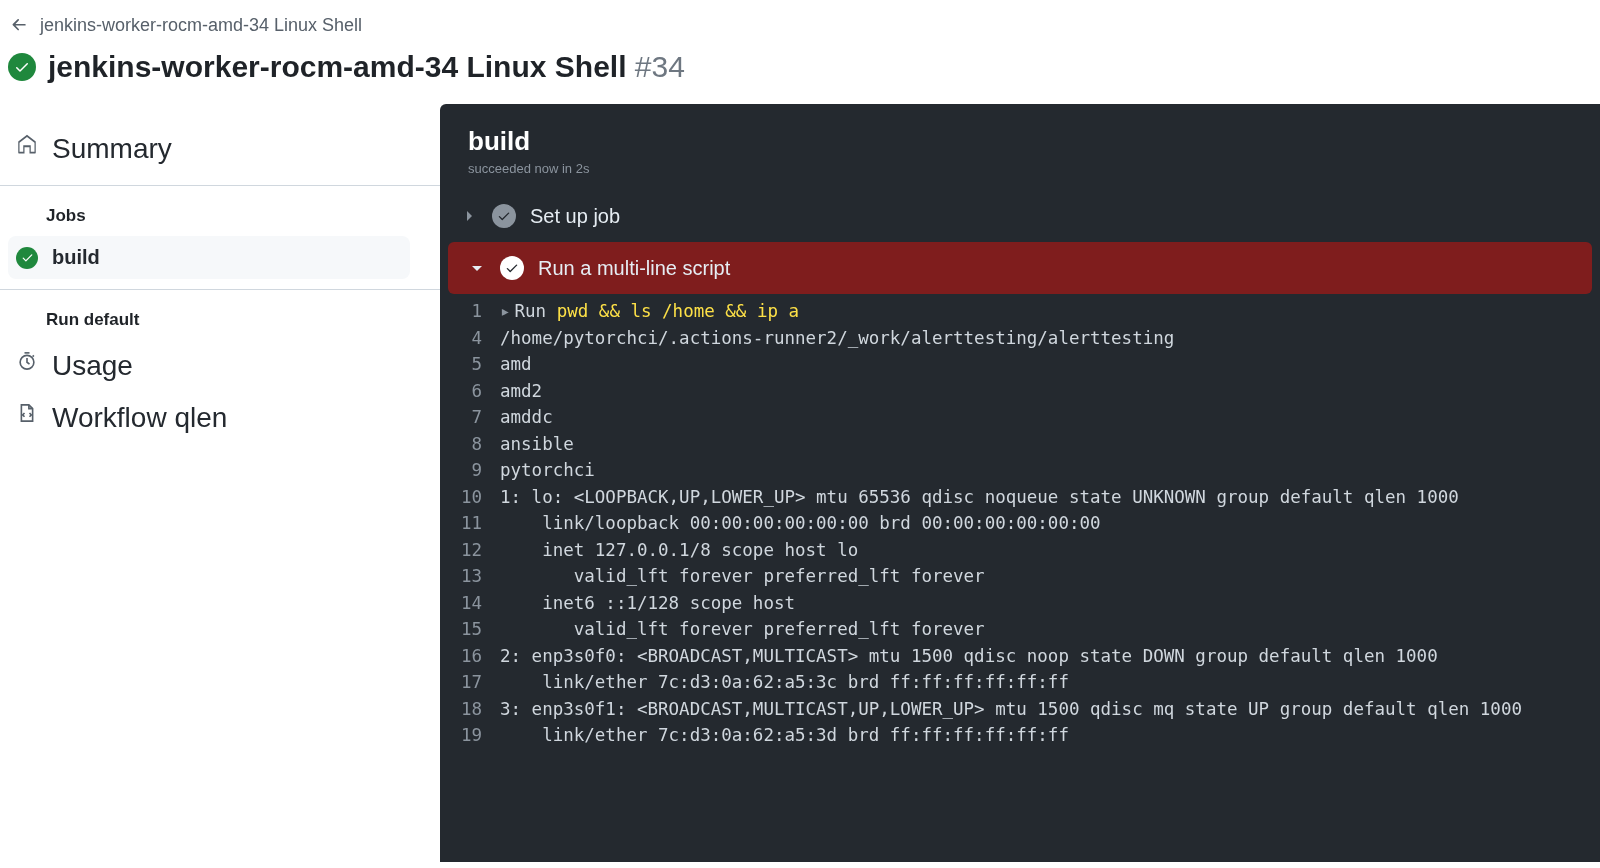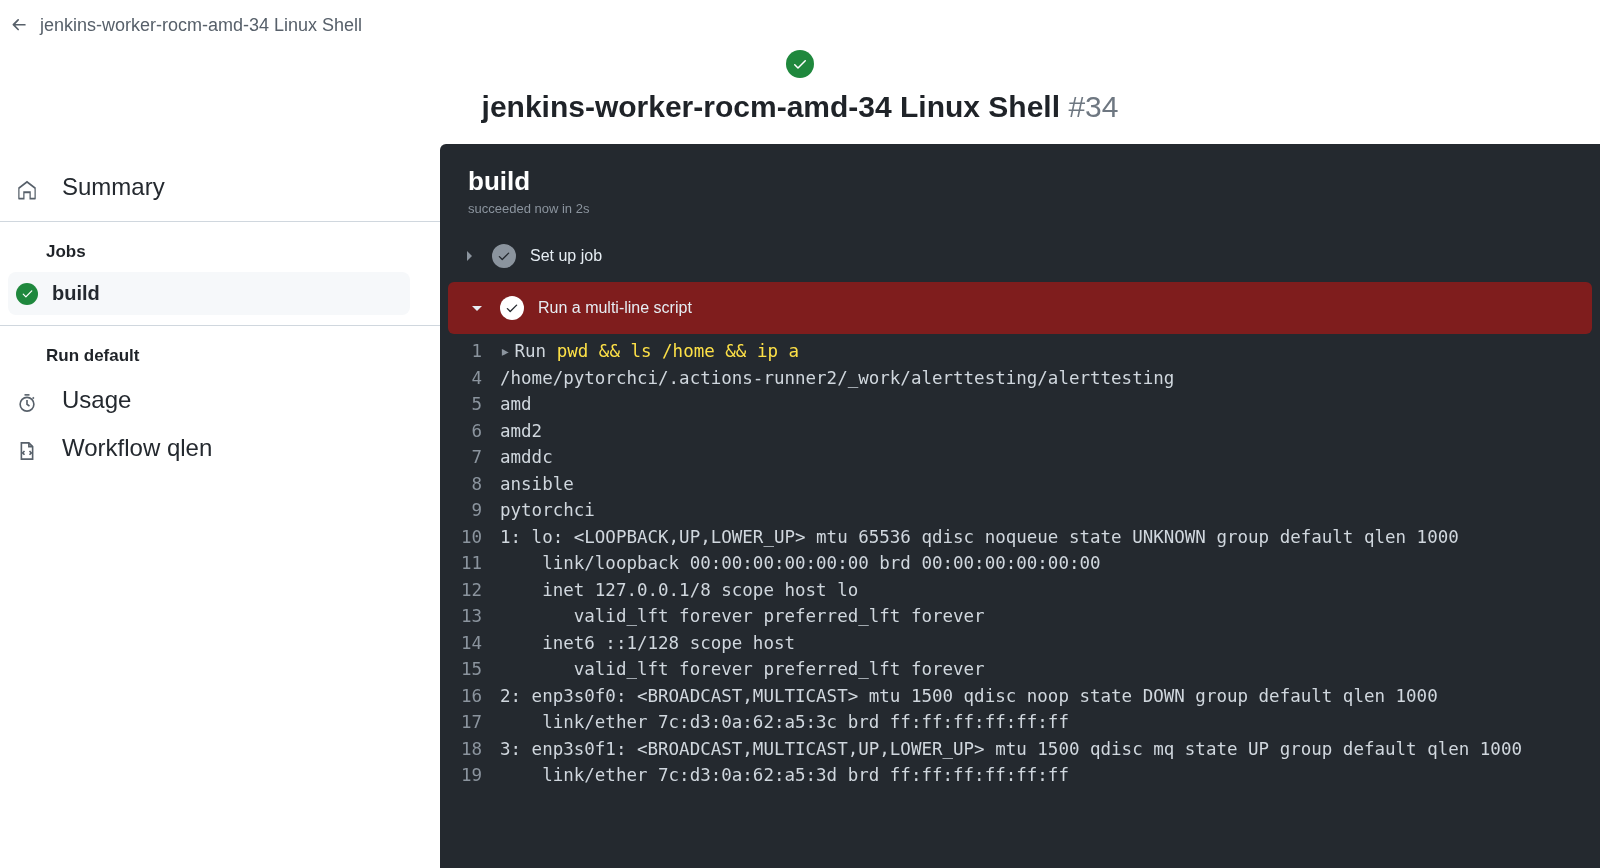--- a/index.html
+++ b/index.html
@@ -20,42 +20,41 @@
     gap: 10px;
     font-size: 18px;
     color: #57606a;
   }
   .topbar .back-arrow { width: 22px; height: 22px; display:flex; align-items:center; justify-content:center; }
   .title-row {
     display: flex;
     align-items: center;
     gap: 12px;
     padding: 6px 8px 20px 8px;
-    flex-direction: column;
   }
   .check-badge {
     width: 28px; height: 28px; border-radius: 50%;
     background: #1f883d;
     display:flex; align-items:center; justify-content:center;
   }
   .check-badge svg { fill:#fff; }
   .title-row h1 { font-size: 30px; font-weight: 700; color:#1f2328; }
   .title-row .run-num { color:#6e7781; font-weight:400; font-size:30px; }
 
   
   .content { display:flex; height: calc(100% - 110px); }
   .sidebar {
     width: 440px;
     padding: 18px 30px 0 8px;
     border-top: 1px solid transparent;
   }
   .sb-item {
-    display:flex; align-items:flex-end; gap:24px;
+    display:flex; align-items:flex-start; gap:14px;
     padding: 10px 8px; border-radius:6px;
-    font-size: 24px;
+    font-size: 28px;
     cursor:pointer;
   }
   .sb-item .icon { width:22px; height:22px; display:flex; align-items:center; justify-content:center; color:#57606a;}
   .sb-divider { height:1px; background:#d0d7de; margin:10px -30px 14px -8px; }
   .sb-heading { font-size:17px; font-weight:600; color:#1f2328; padding:6px 2px 10px;margin-left:36px; }
   .sb-job {
     display:flex; align-items:center; gap:14px;
     padding:10px 8px; border-radius:8px;
     background:#f6f8fa; font-size:20px; font-weight:600;
   }
@@ -69,21 +68,21 @@
     border-top-left-radius: 6px;
     overflow:hidden;
   }
   .log-header { padding: 22px 28px 14px; }
   .log-header h2 { font-size:26px; font-weight:700; color:#fff; }
   .log-header .sub { color:#8b949e; font-size:13px; margin-top:4px; }
 
   .step {
     display:flex; align-items:center; gap:14px;
     padding:14px 20px;
-    font-size:16px;
+    font-size:20px;
     cursor:pointer;
   }
   .step.expanded { background:#7f1d1d; border-radius:6px; margin:0 8px; }
   .step .chev { width:18px; height:18px; display:flex; align-items:center; justify-content:center; color:#8b949e; }
   .step .stat { width:24px; height:24px; border-radius:50%; background:#8b949e; display:flex; align-items:center; justify-content:center;}
   .step.expanded .stat { background:#fff; }
   .step .stat svg { width:14px; height:14px; }
   .step.collapsed .stat svg { fill:#24292f; }
   .step.expanded .stat svg { fill:#24292f; }
 

